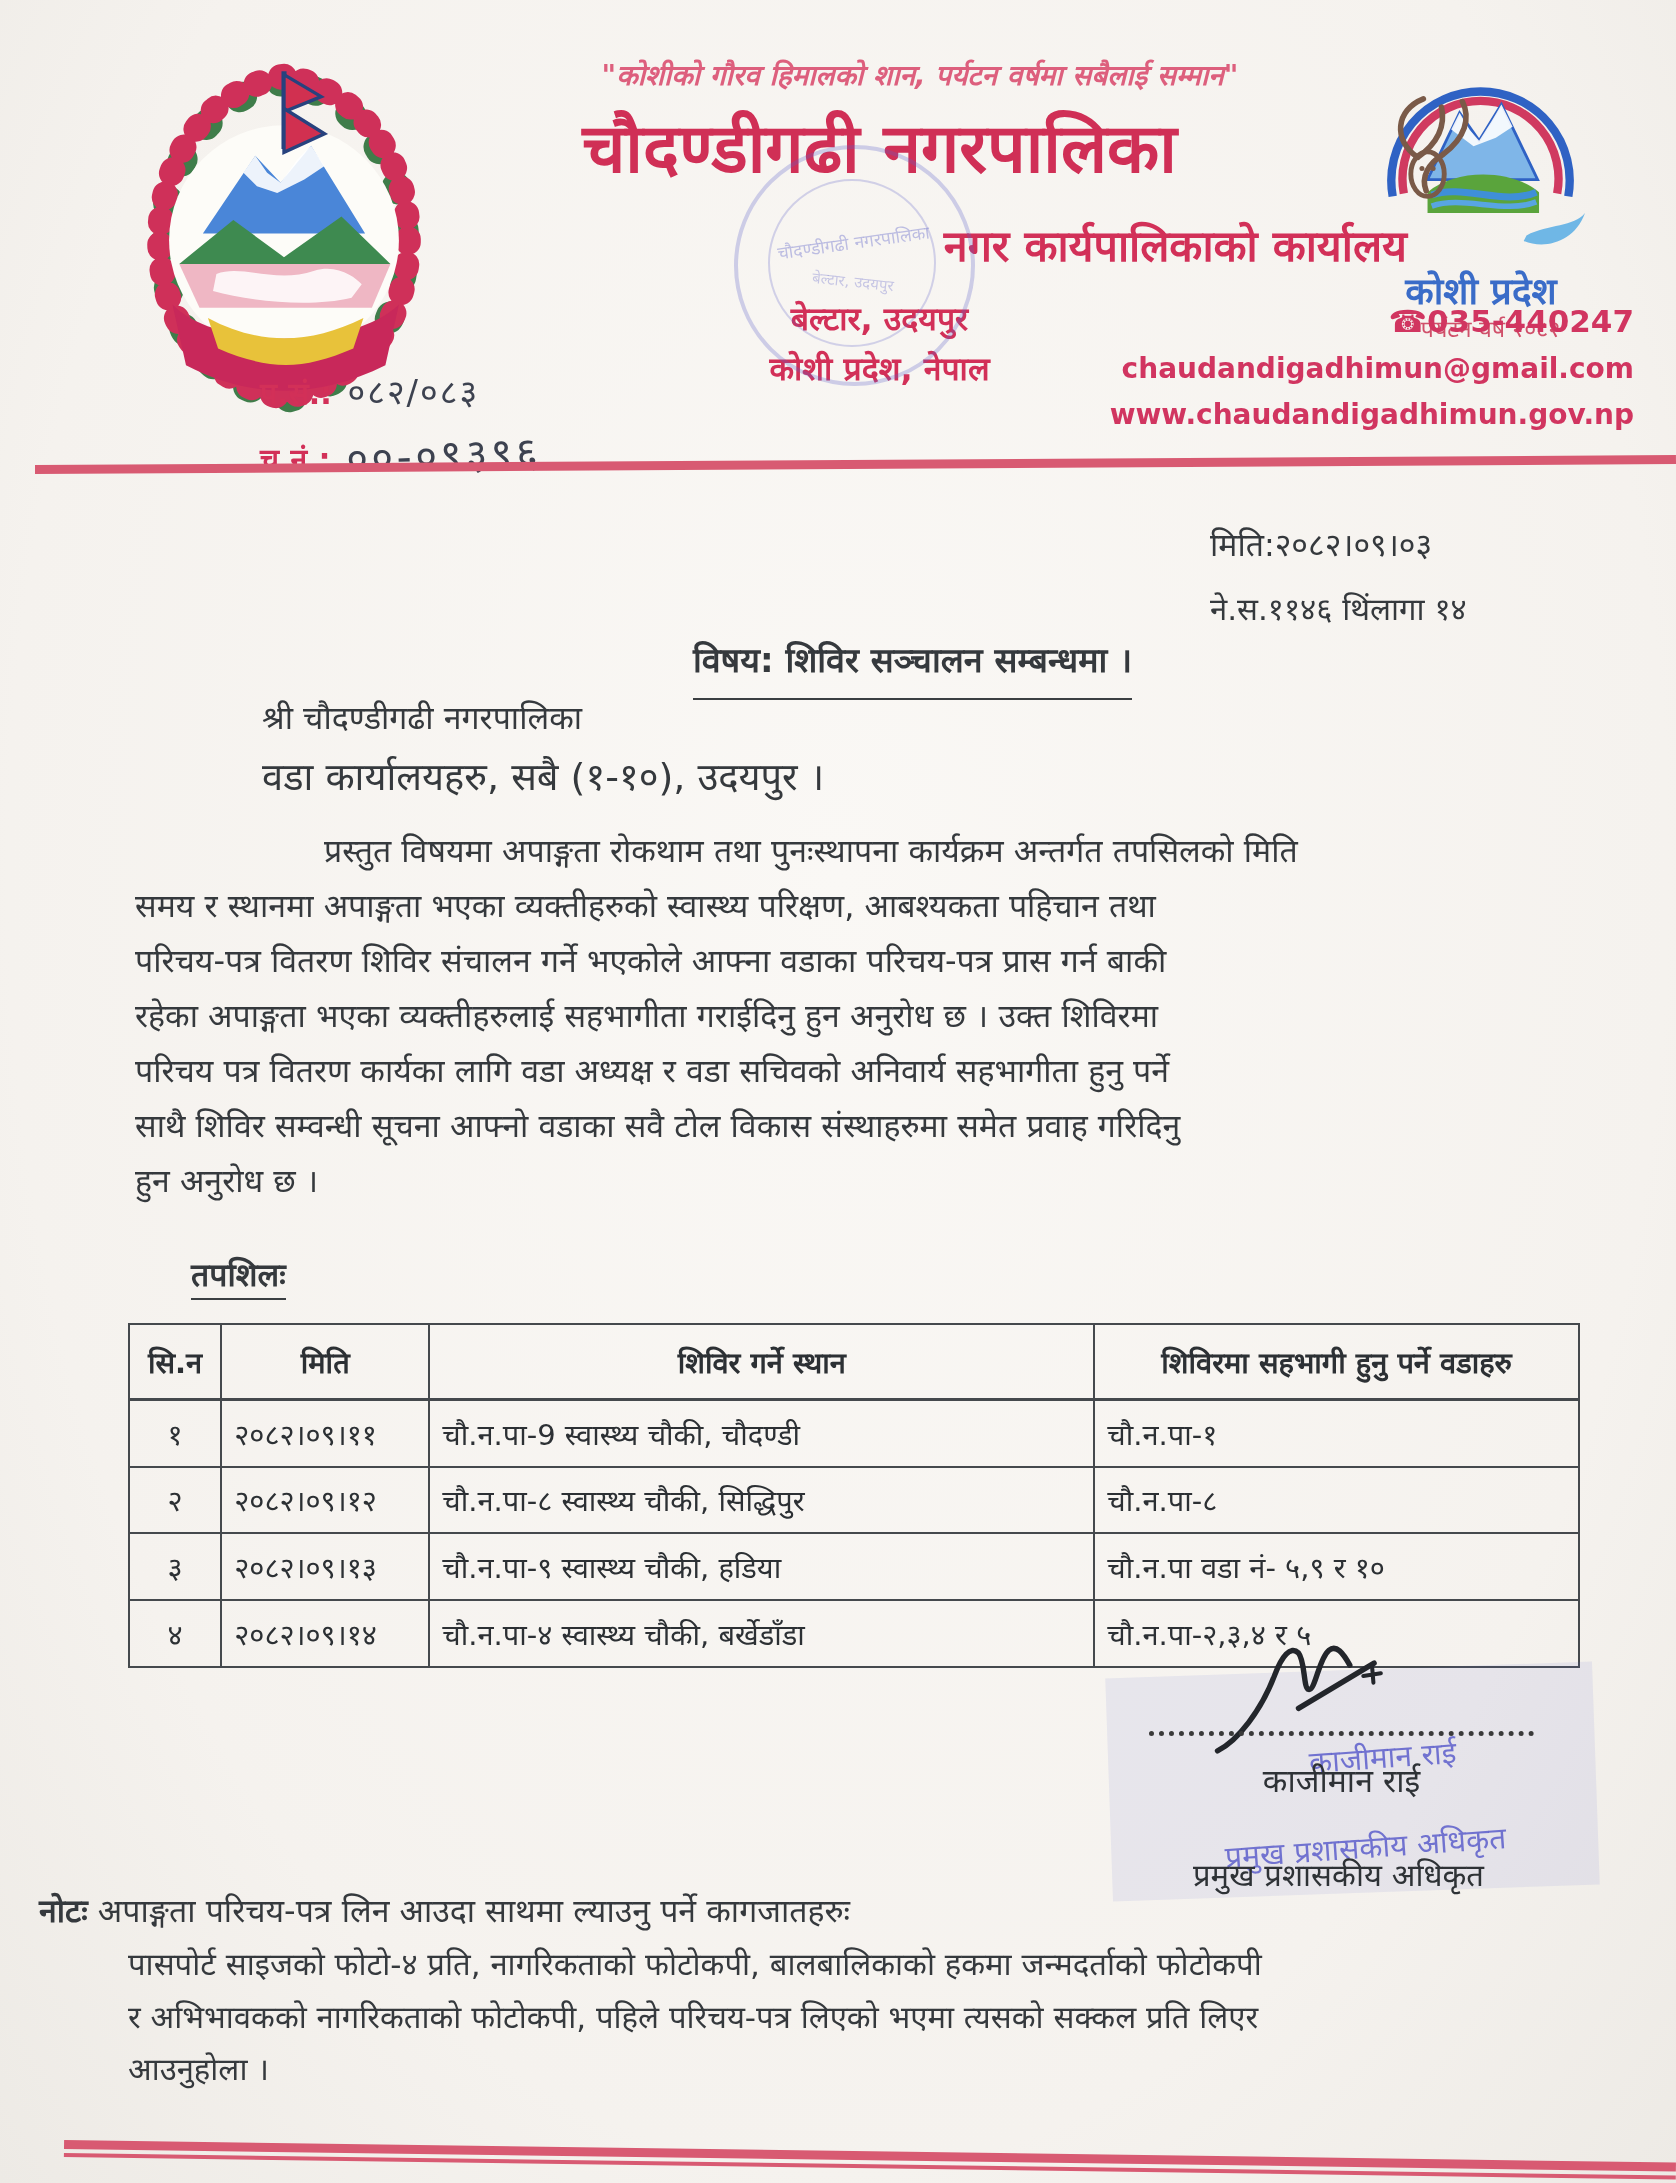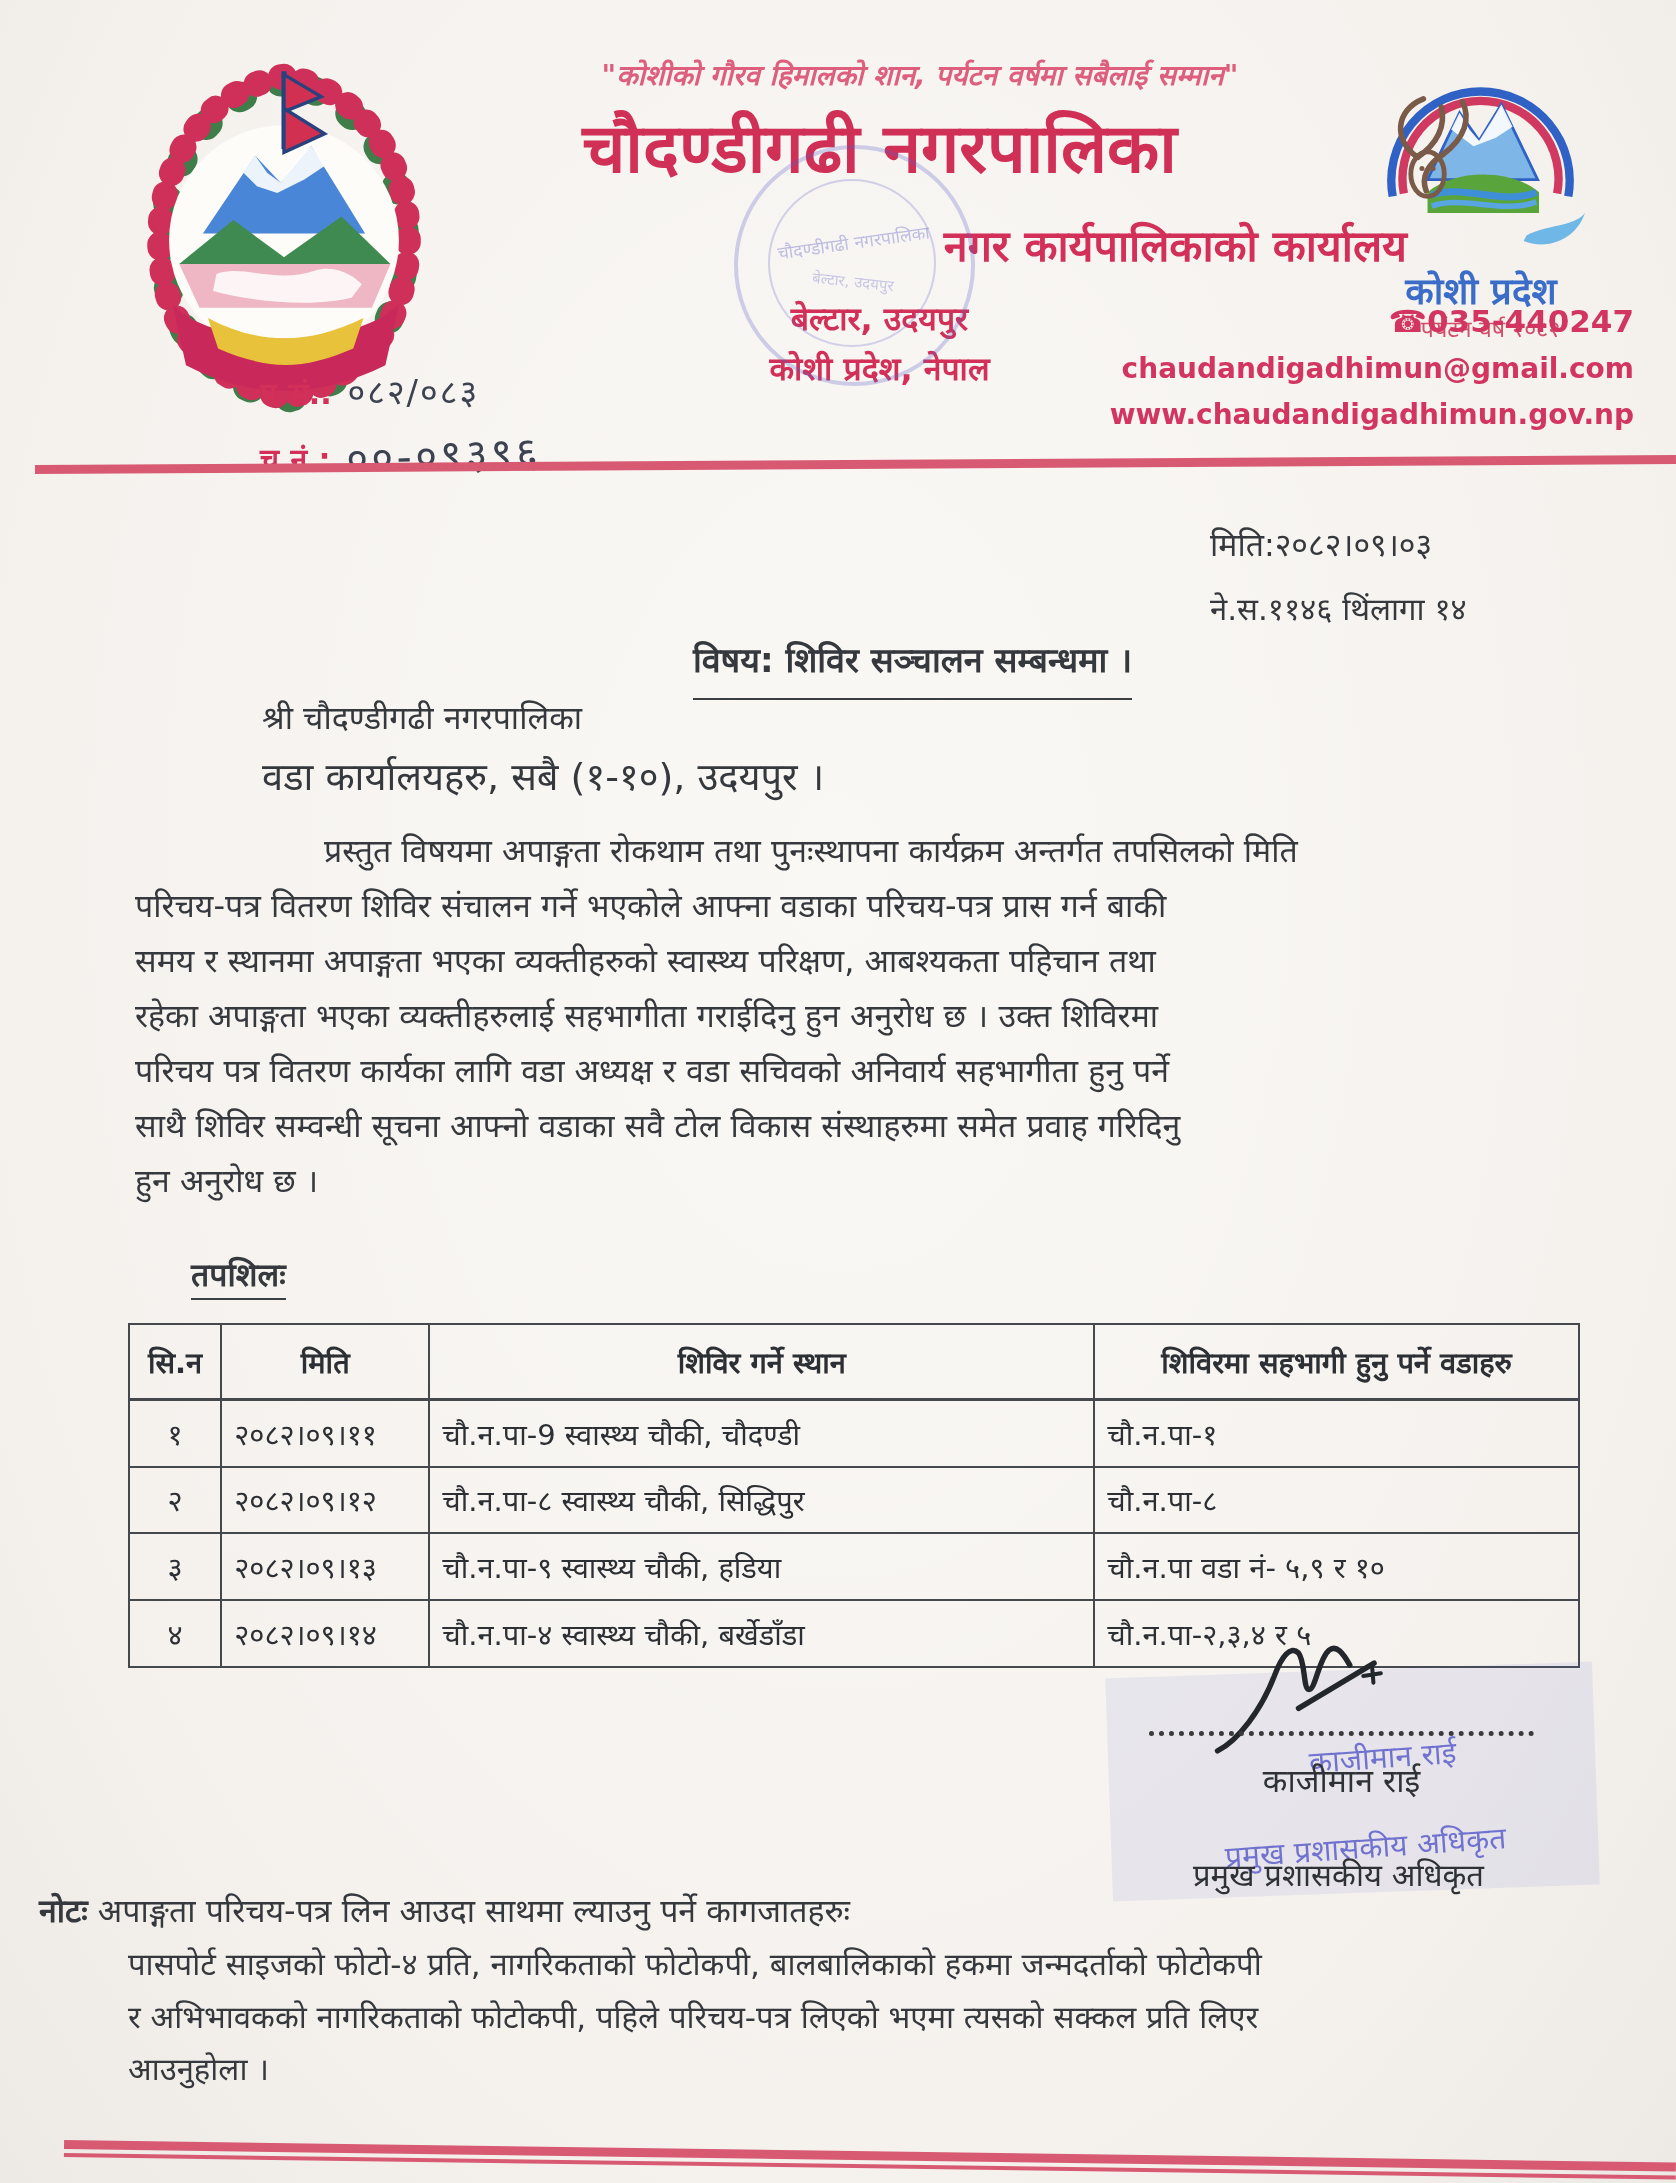--- a/index.html
+++ b/index.html
@@ -176,22 +176,22 @@
 
   <div class="abs subject-wrap">
     <span class="subject-text">विषय: शिविर सञ्चालन सम्बन्धमा ।</span>
   </div>
 
   <div class="abs addr-to1 nowrap">श्री चौदण्डीगढी नगरपालिका</div>
   <div class="abs addr-to2 nowrap">वडा कार्यालयहरु, सबै (१-१०), उदयपुर ।</div>
 
   <div class="abs body-par">
     <div class="body-line first">प्रस्तुत विषयमा अपाङ्गता रोकथाम तथा पुनःस्थापना कार्यक्रम अन्तर्गत तपसिलको मिति</div>
+    <div class="body-line">समय र स्थानमा अपाङ्गता भएका व्यक्तीहरुको स्वास्थ्य परिक्षण, आबश्यकता पहिचान तथा</div>
     <div class="body-line">परिचय-पत्र वितरण शिविर संचालन गर्ने भएकोले आफ्ना वडाका परिचय-पत्र प्रास गर्न बाकी</div>
-    <div class="body-line">समय र स्थानमा अपाङ्गता भएका व्यक्तीहरुको स्वास्थ्य परिक्षण, आबश्यकता पहिचान तथा</div>
     <div class="body-line">रहेका अपाङ्गता भएका व्यक्तीहरुलाई सहभागीता गराईदिनु हुन अनुरोध छ । उक्त शिविरमा</div>
     <div class="body-line">परिचय पत्र वितरण कार्यका लागि वडा अध्यक्ष र वडा सचिवको अनिवार्य सहभागीता हुनु पर्ने</div>
     <div class="body-line">साथै शिविर सम्वन्धी सूचना आफ्नो वडाका सवै टोल विकास संस्थाहरुमा समेत प्रवाह गरिदिनु</div>
     <div class="body-line">हुन अनुरोध छ ।</div>
   </div>
 
   <div class="abs details-label nowrap">तपशिलः</div>
 
   <table class="abs detail-table">
     <colgroup>

